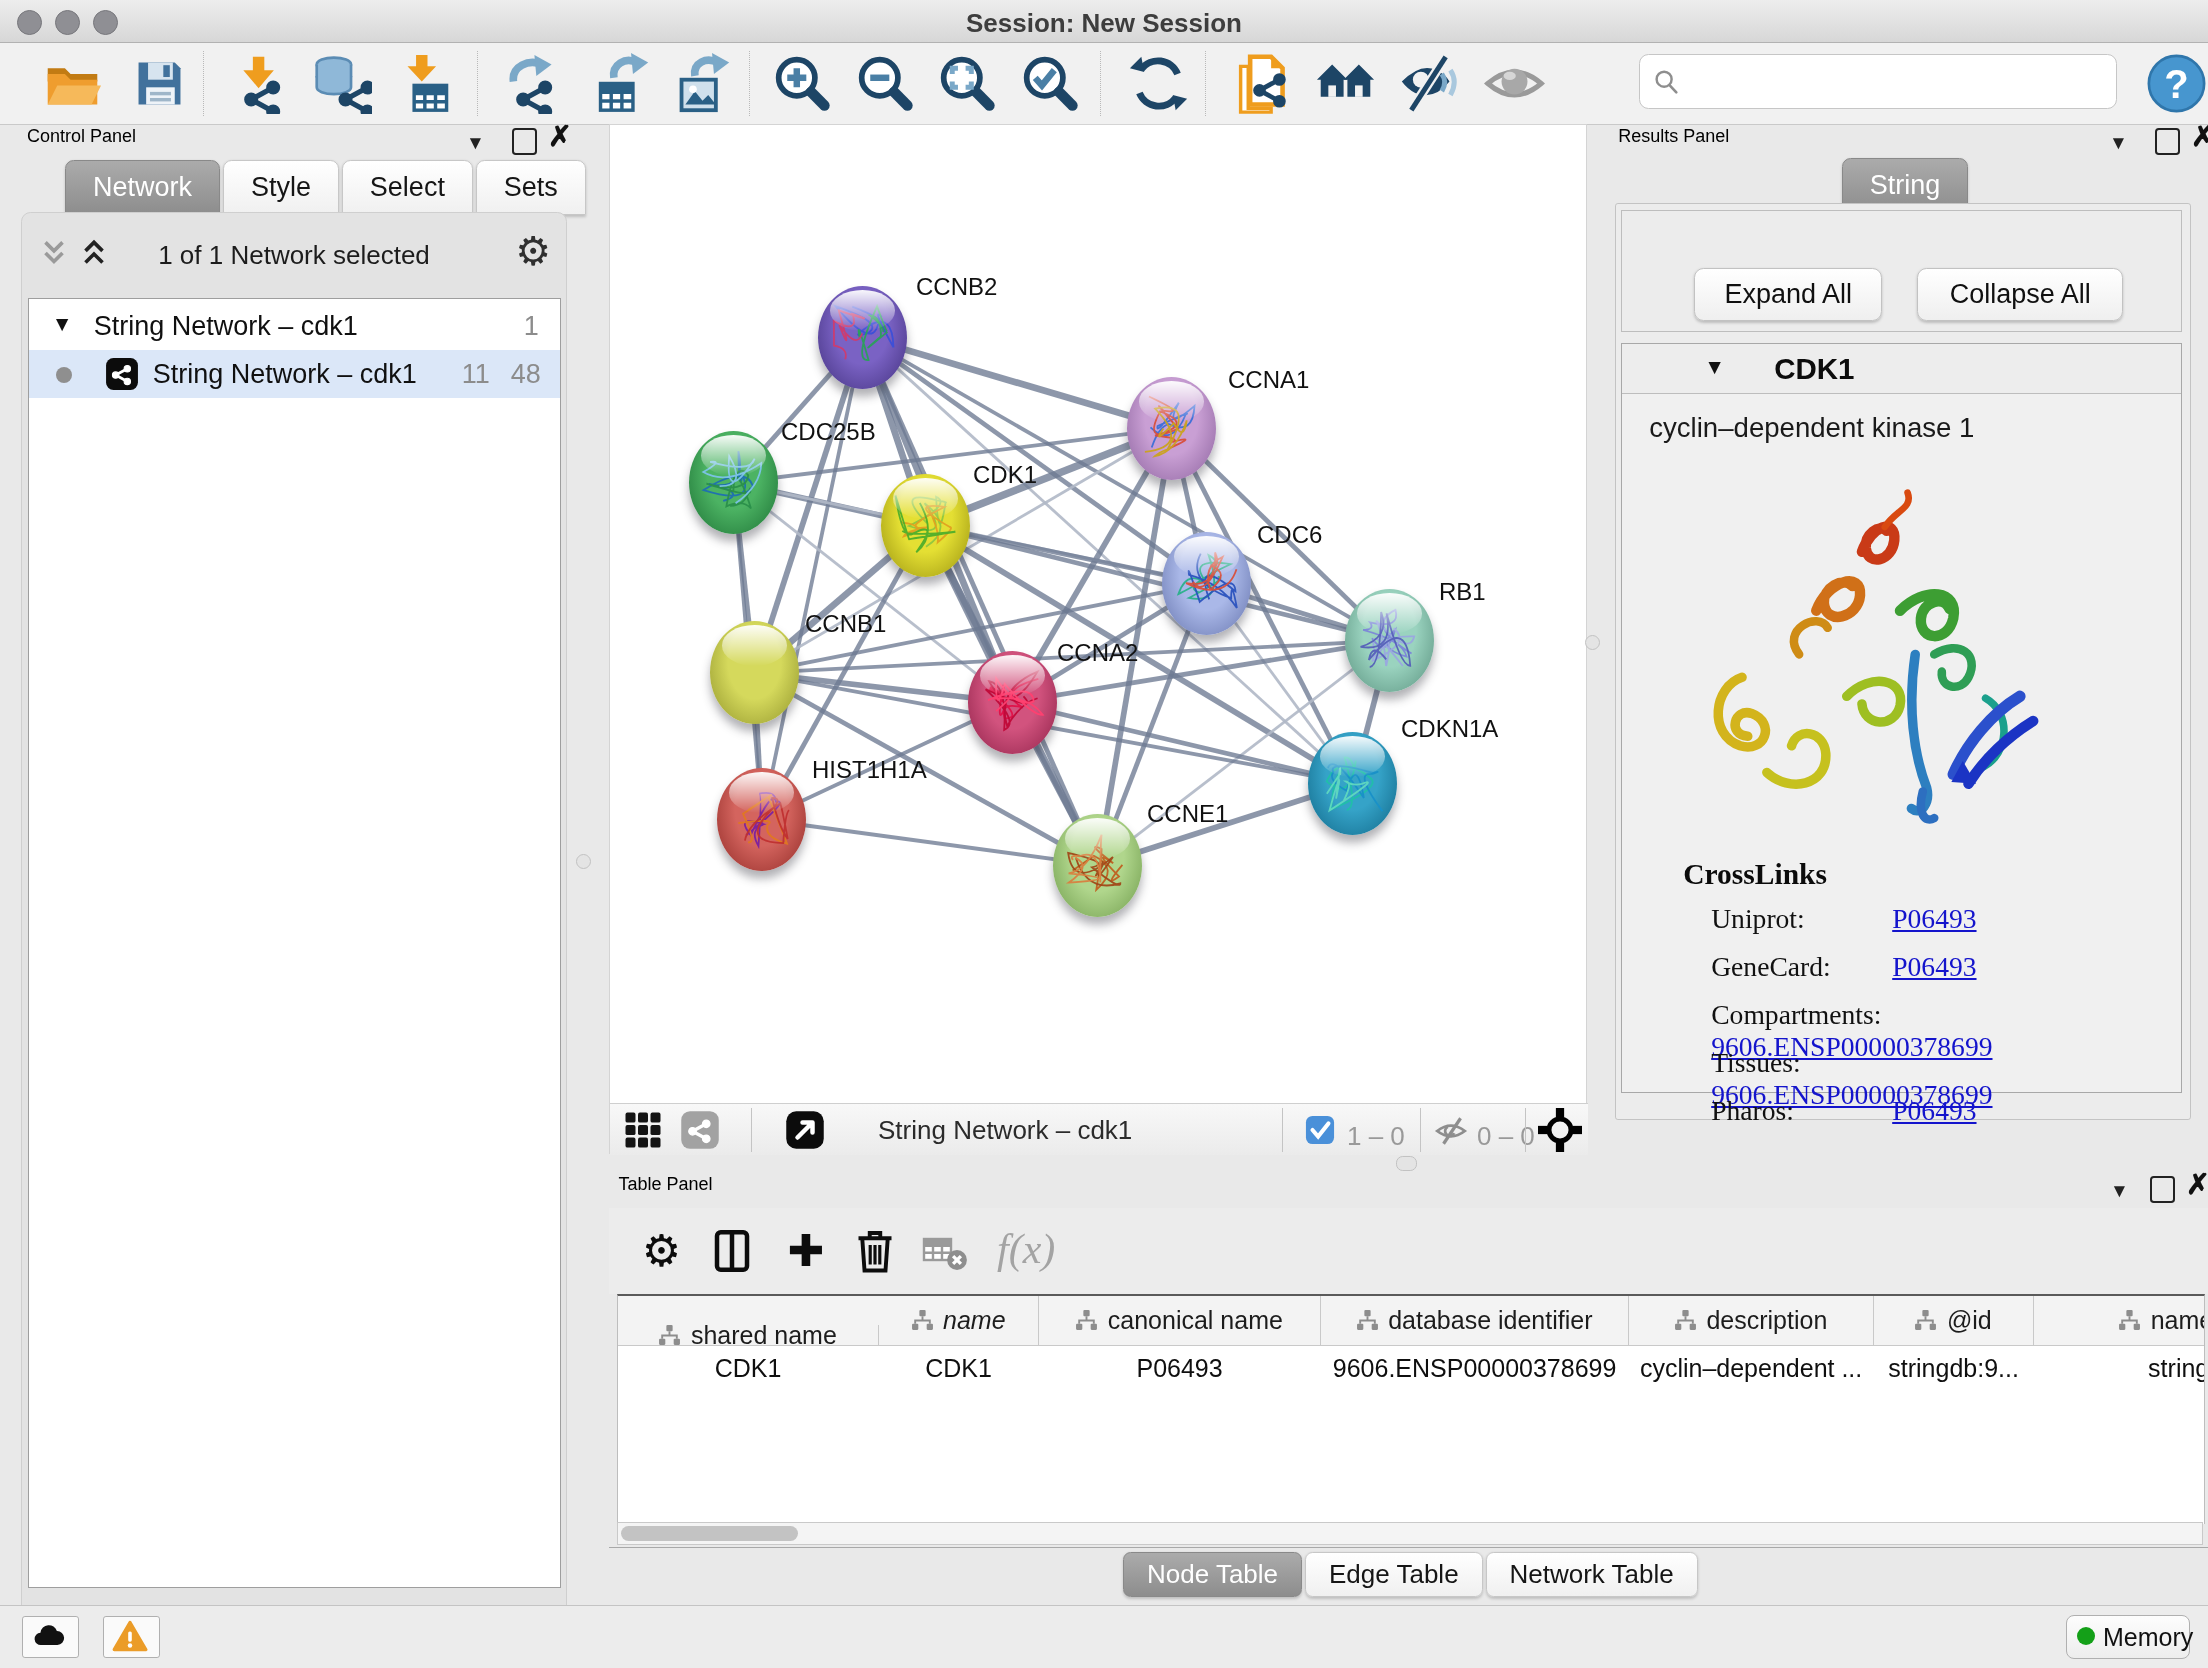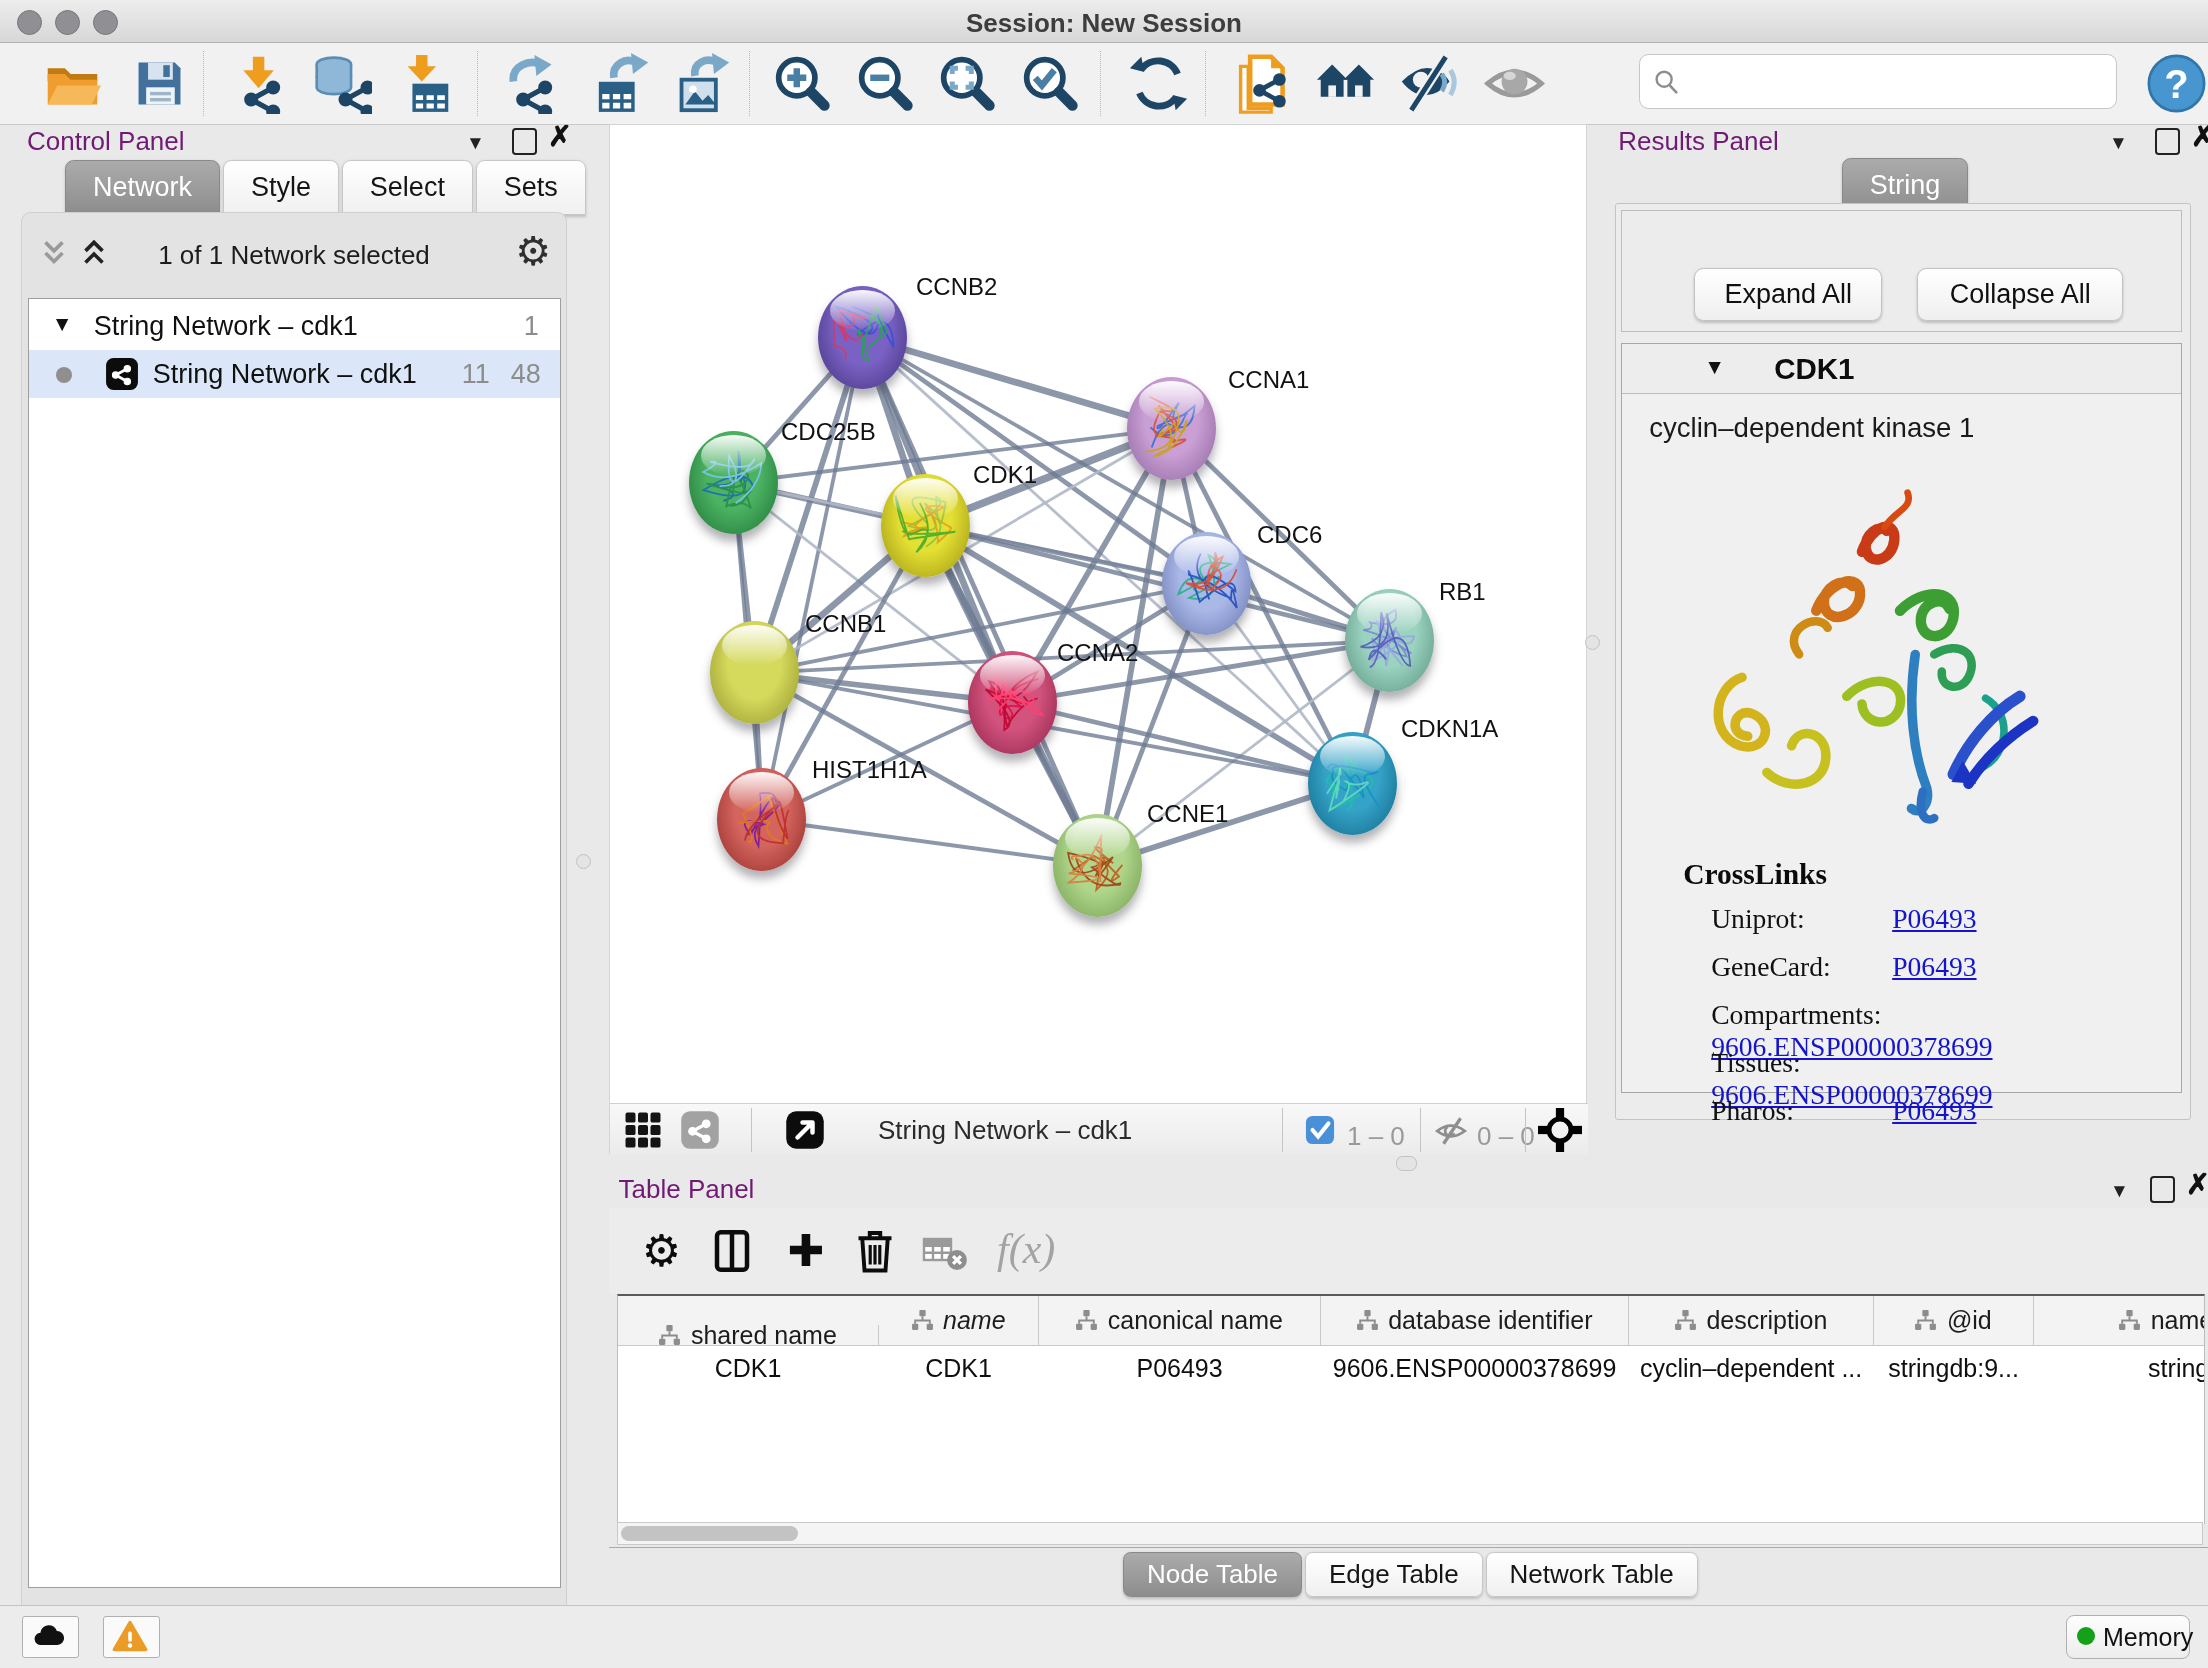--- a/index.html
+++ b/index.html
@@ -18,21 +18,21 @@
     border-bottom:1.9px solid #c9c9c9;}
   .tbi{position:absolute;top:9.5px;width:61px;height:61px;}
   .tbi svg{width:100%;height:100%;}
   .tsep{position:absolute;top:7.6px;width:0;height:65px;border-left:1.9px dotted #b9b9b9;}
   .searchbox{position:absolute;left:1639px;top:11.4px;width:476px;height:53px;background:#fff;
     border:1.9px solid #c6c6c6;border-radius:9.5px;}
   .searchbox .sg{position:absolute;left:11.4px;top:11.4px;width:30px;height:30px;}
   .searchbox input{position:absolute;left:49px;top:3.8px;width:409px;height:42px;border:none;
     outline:none;font-size:25px;background:transparent;}
   
-  .ptitle{position:absolute;font-size:26px;color:#701a75;}
+  .ptitle{position:absolute;font-size:18px;color:#000000;}
   .pcaret{position:absolute;font-size:19px;color:#222;cursor:pointer;}
   .pfloat{position:absolute;width:21px;height:23px;border:2.9px solid #222;border-radius:3.8px;}
   .pclose{position:absolute;font-size:28.5px;font-weight:bold;color:#111;}
   .ptab{height:53px;line-height:53px;padding:0 27px;font-size:27px;color:#151515;
     background:linear-gradient(#ffffff,#f0f0f0);border:1px solid #c7c7c7;
     border-radius:8.6px 8.6px 0 0;margin-right:2.9px;box-shadow:0 1.9px 2.9px rgba(0,0,0,.18);}
   .ptab.active{background:linear-gradient(#ababab,#8d8d8d);color:#fff;border-color:#898989;}
   
   .control-panel{position:absolute;left:0;top:124px;width:582px;height:1477px;}
   .ctabs{position:absolute;left:65px;top:36px;display:flex;}

